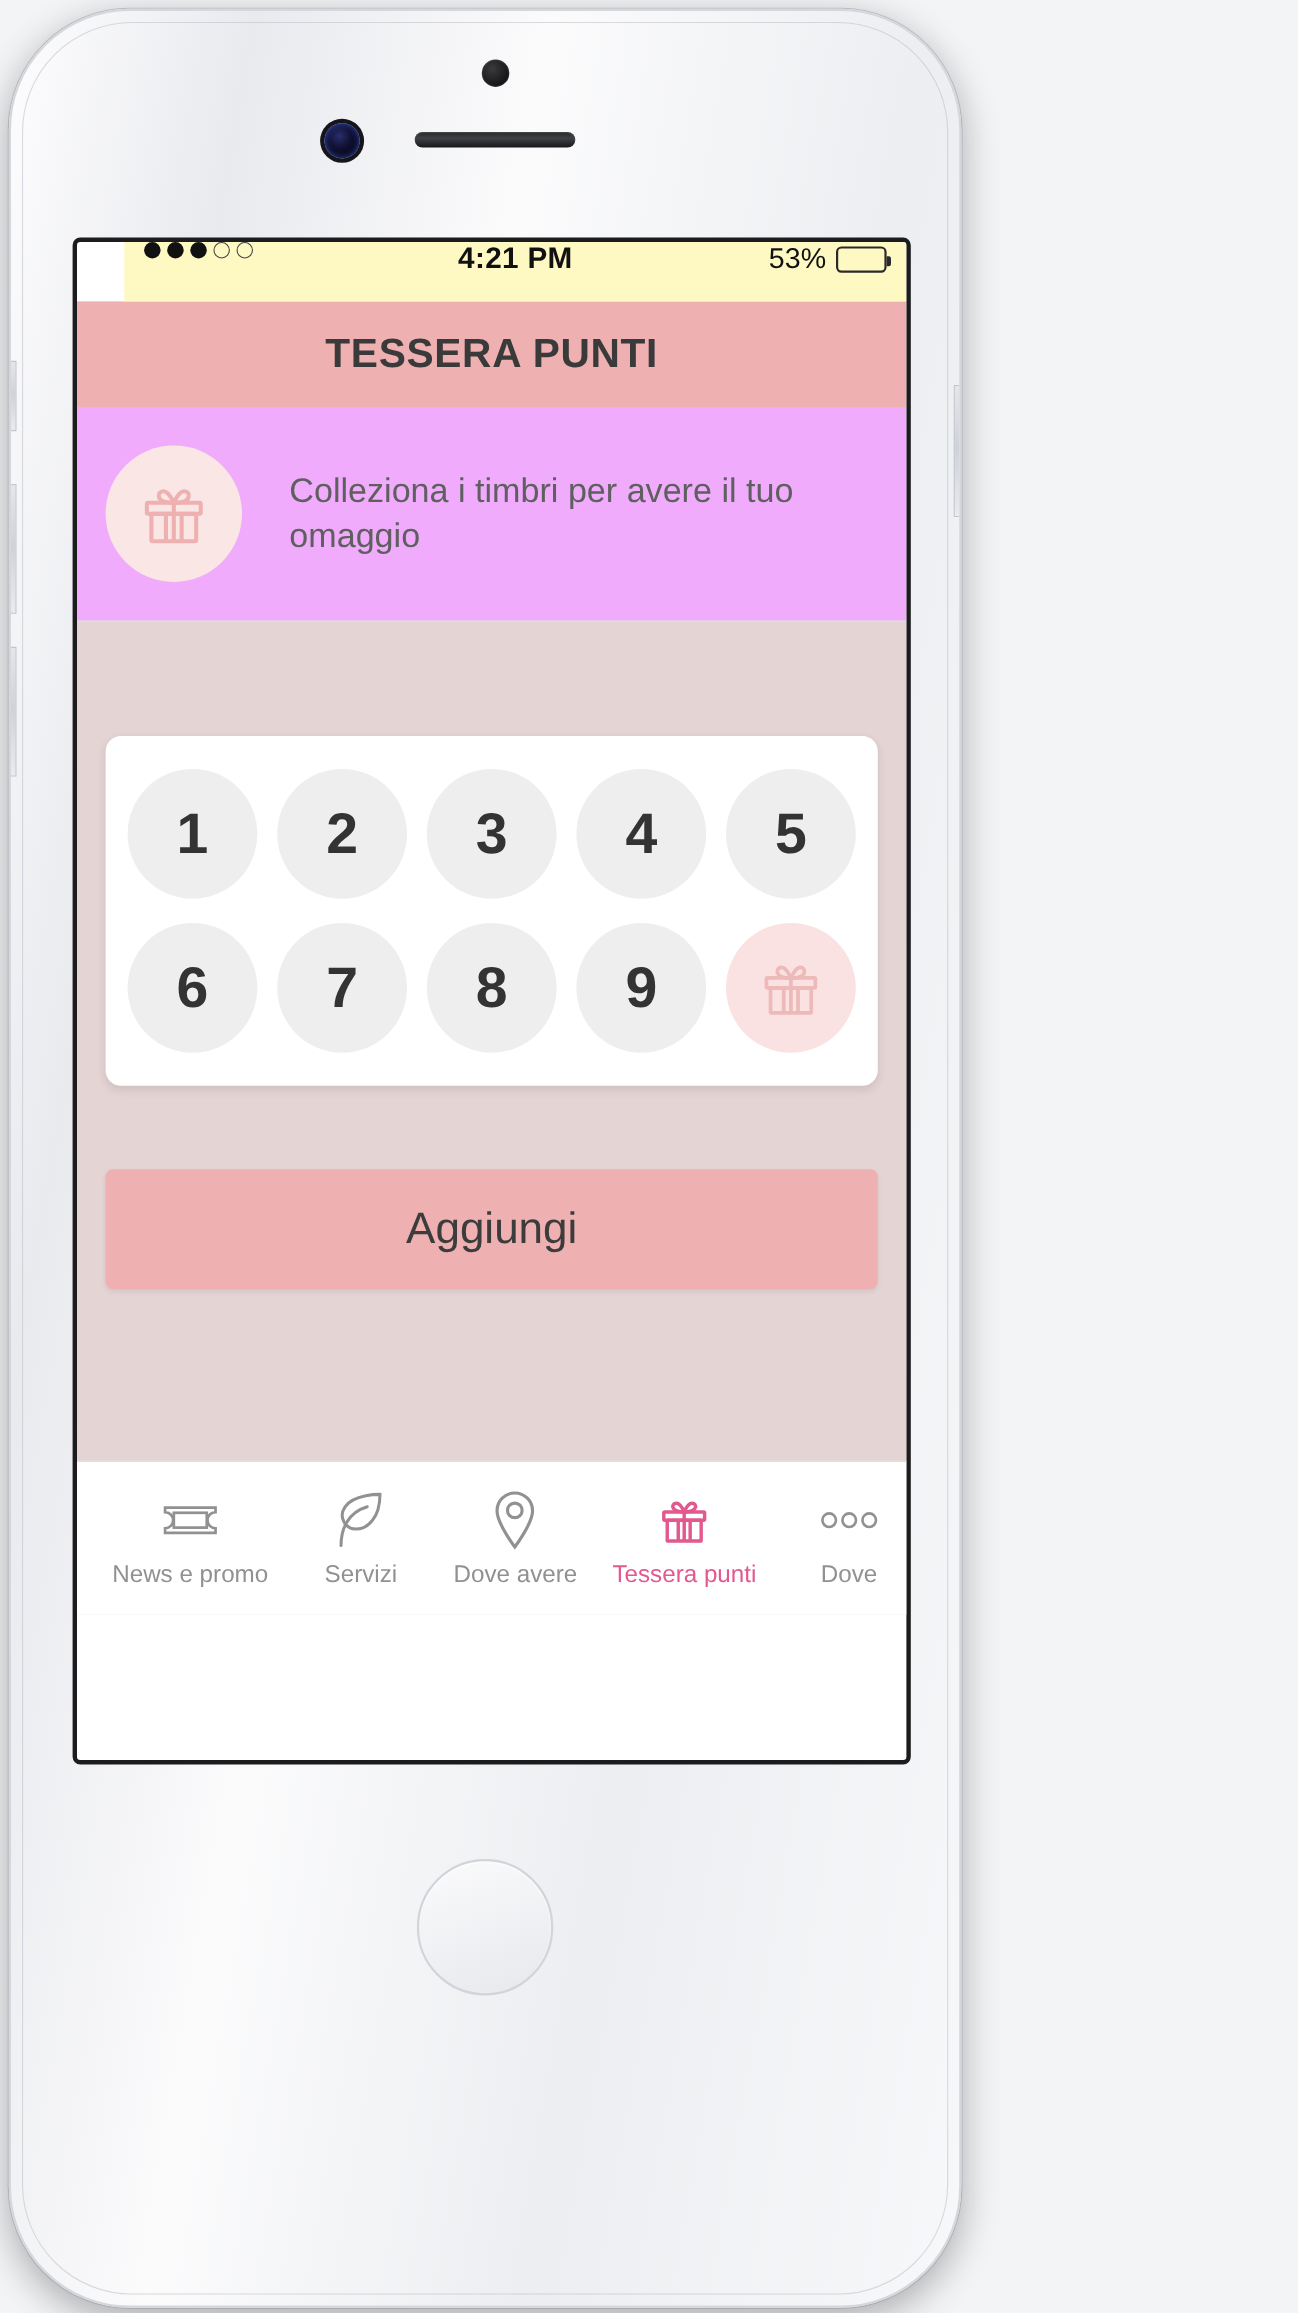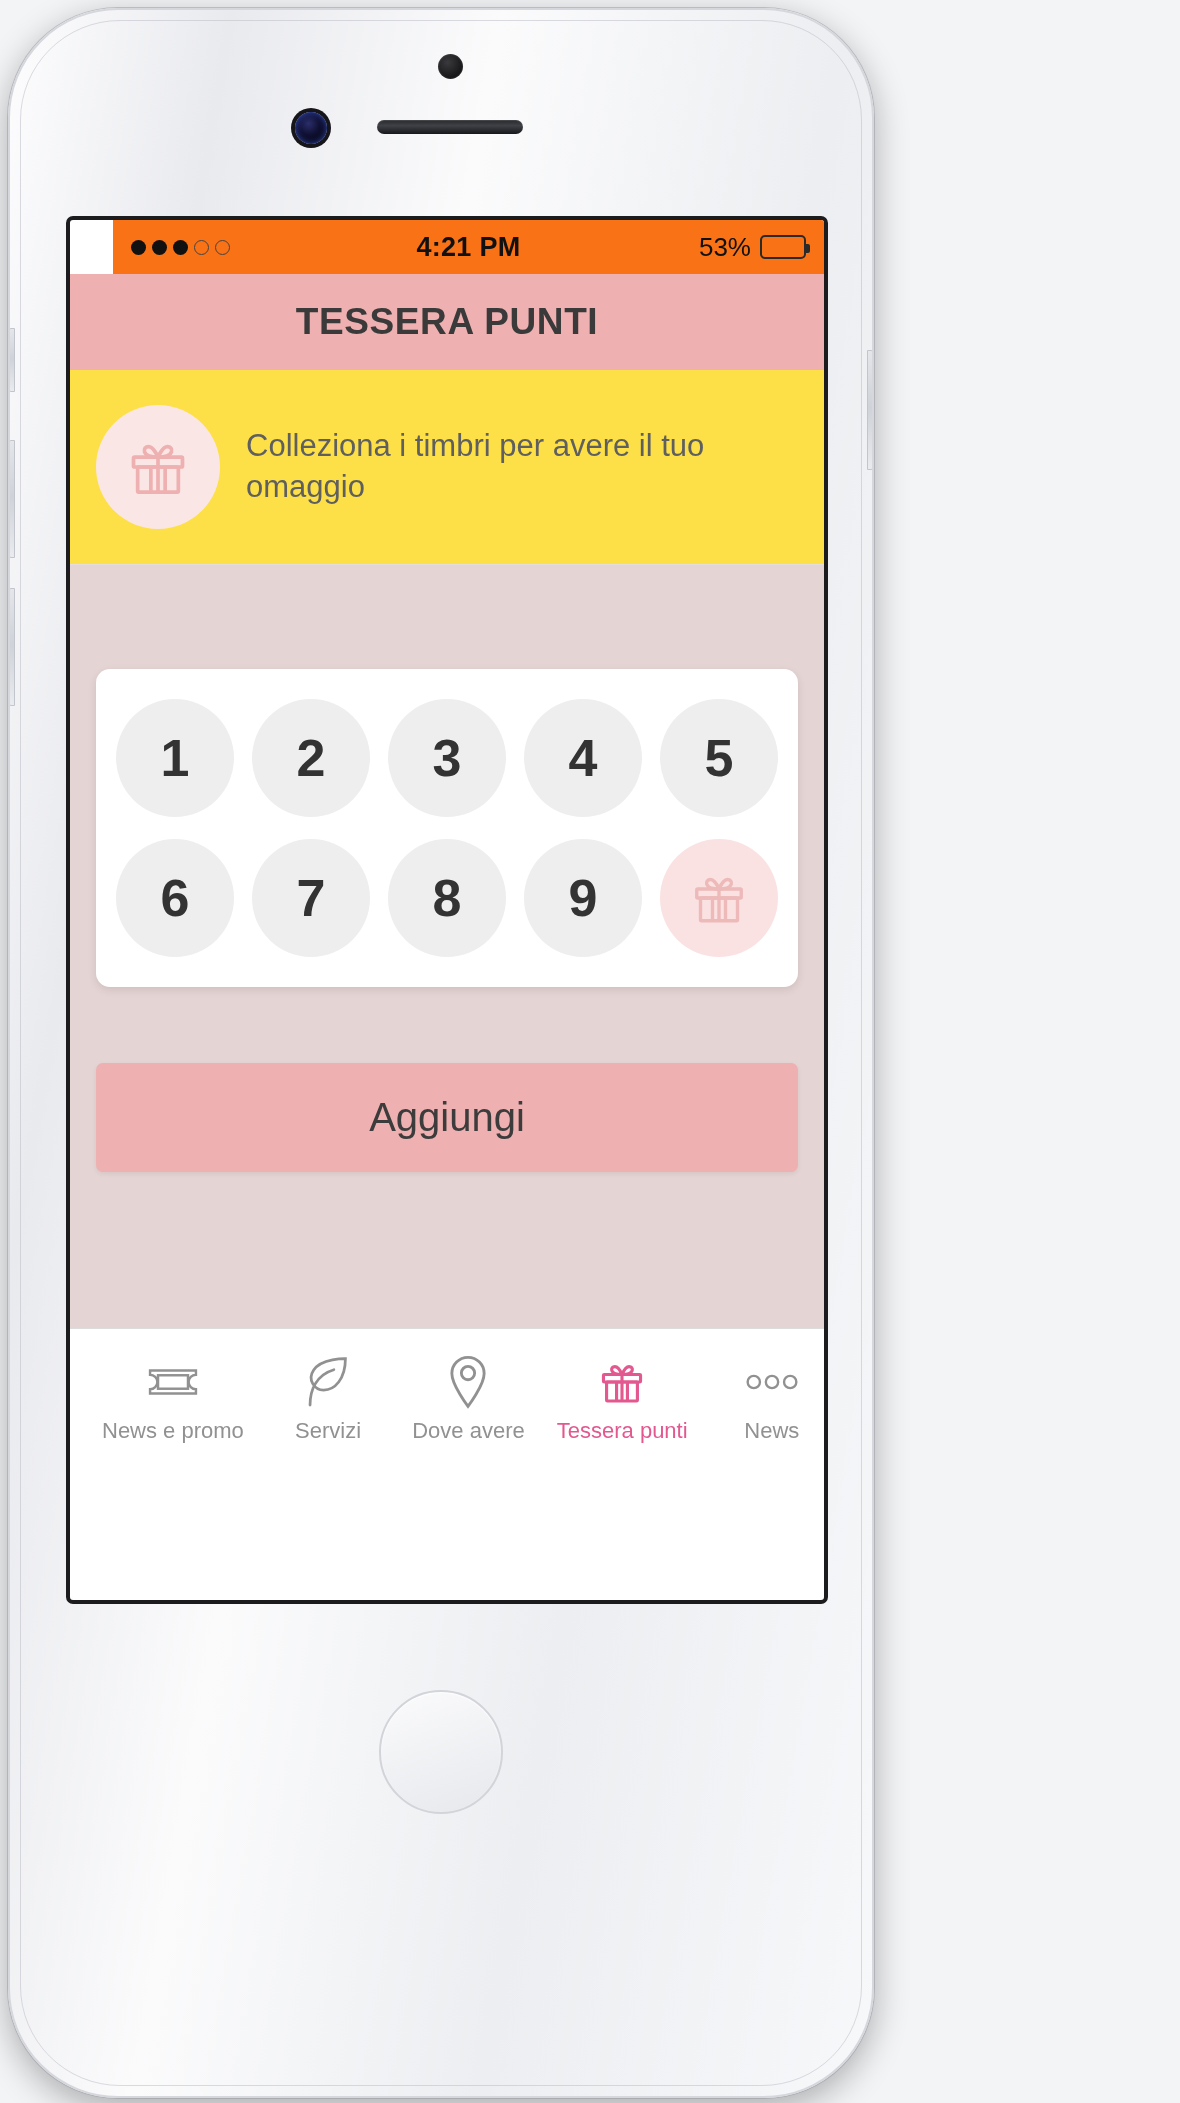--- a/index.html
+++ b/index.html
@@ -71,23 +71,23 @@
     width: 762px; height: 1388px;
     background: #ffffff;
     border: 4px solid #1c1c1e;
     border-radius: 7px;
     overflow: hidden;
   }
 
   
   #status-bar {
     height: 54px;
-    background: #f97316;
+    background: #fef9c3;
     display: flex;
-    align-items: center;
+    align-items: flex-start;
     padding: 0 18px;
     position: relative;
     margin-left: 43px;
   }
   #signal-dots { display: flex; align-items: center; gap: 6px; }
   .sig-dot {
     width: 15px; height: 15px; border-radius: 50%;
     background: #111; display: block;
   }
   .sig-dot.empty { background: transparent; border: 1.6px solid #444; }
@@ -117,24 +117,24 @@
     background: #eeb0b0;
     display: flex; align-items: center; justify-content: center;
   }
   #page-title {
     font-size: 37px; font-weight: 700; color: #3a3a3a;
     letter-spacing: .6px;
   }
 
   
   #info-banner {
-    background: #fde047;
+    background: #f0abfc;
     display: flex; align-items: center;
     padding: 30px 26px;
-    gap: 26px;
+    gap: 43px;
     border-bottom: 1px solid #e6dede;
     min-height: 195px;
   }
   #banner-gift-circle {
     width: 124px; height: 124px; border-radius: 50%;
     background: #fbe6e6;
     display: flex; align-items: center; justify-content: center;
     flex: 0 0 124px;
   }
   #banner-text {
@@ -355,21 +355,21 @@
         </div>
 
         <div class="tab-item">
           <span class="tab-icon">
             <svg width="56" height="20" viewBox="0 0 40 14" fill="none" stroke="#919191" stroke-width="1.7">
               <circle cx="7" cy="7" r="4.4"></circle>
               <circle cx="20" cy="7" r="4.4"></circle>
               <circle cx="33" cy="7" r="4.4"></circle>
             </svg>
           </span>
-          <span class="tab-label">News</span>
+          <span class="tab-label">Dove</span>
         </div>
 
       </div>
     </div>
   </div>
 
   <div id="home-button"></div>
 </div>
 
 </body></html>

